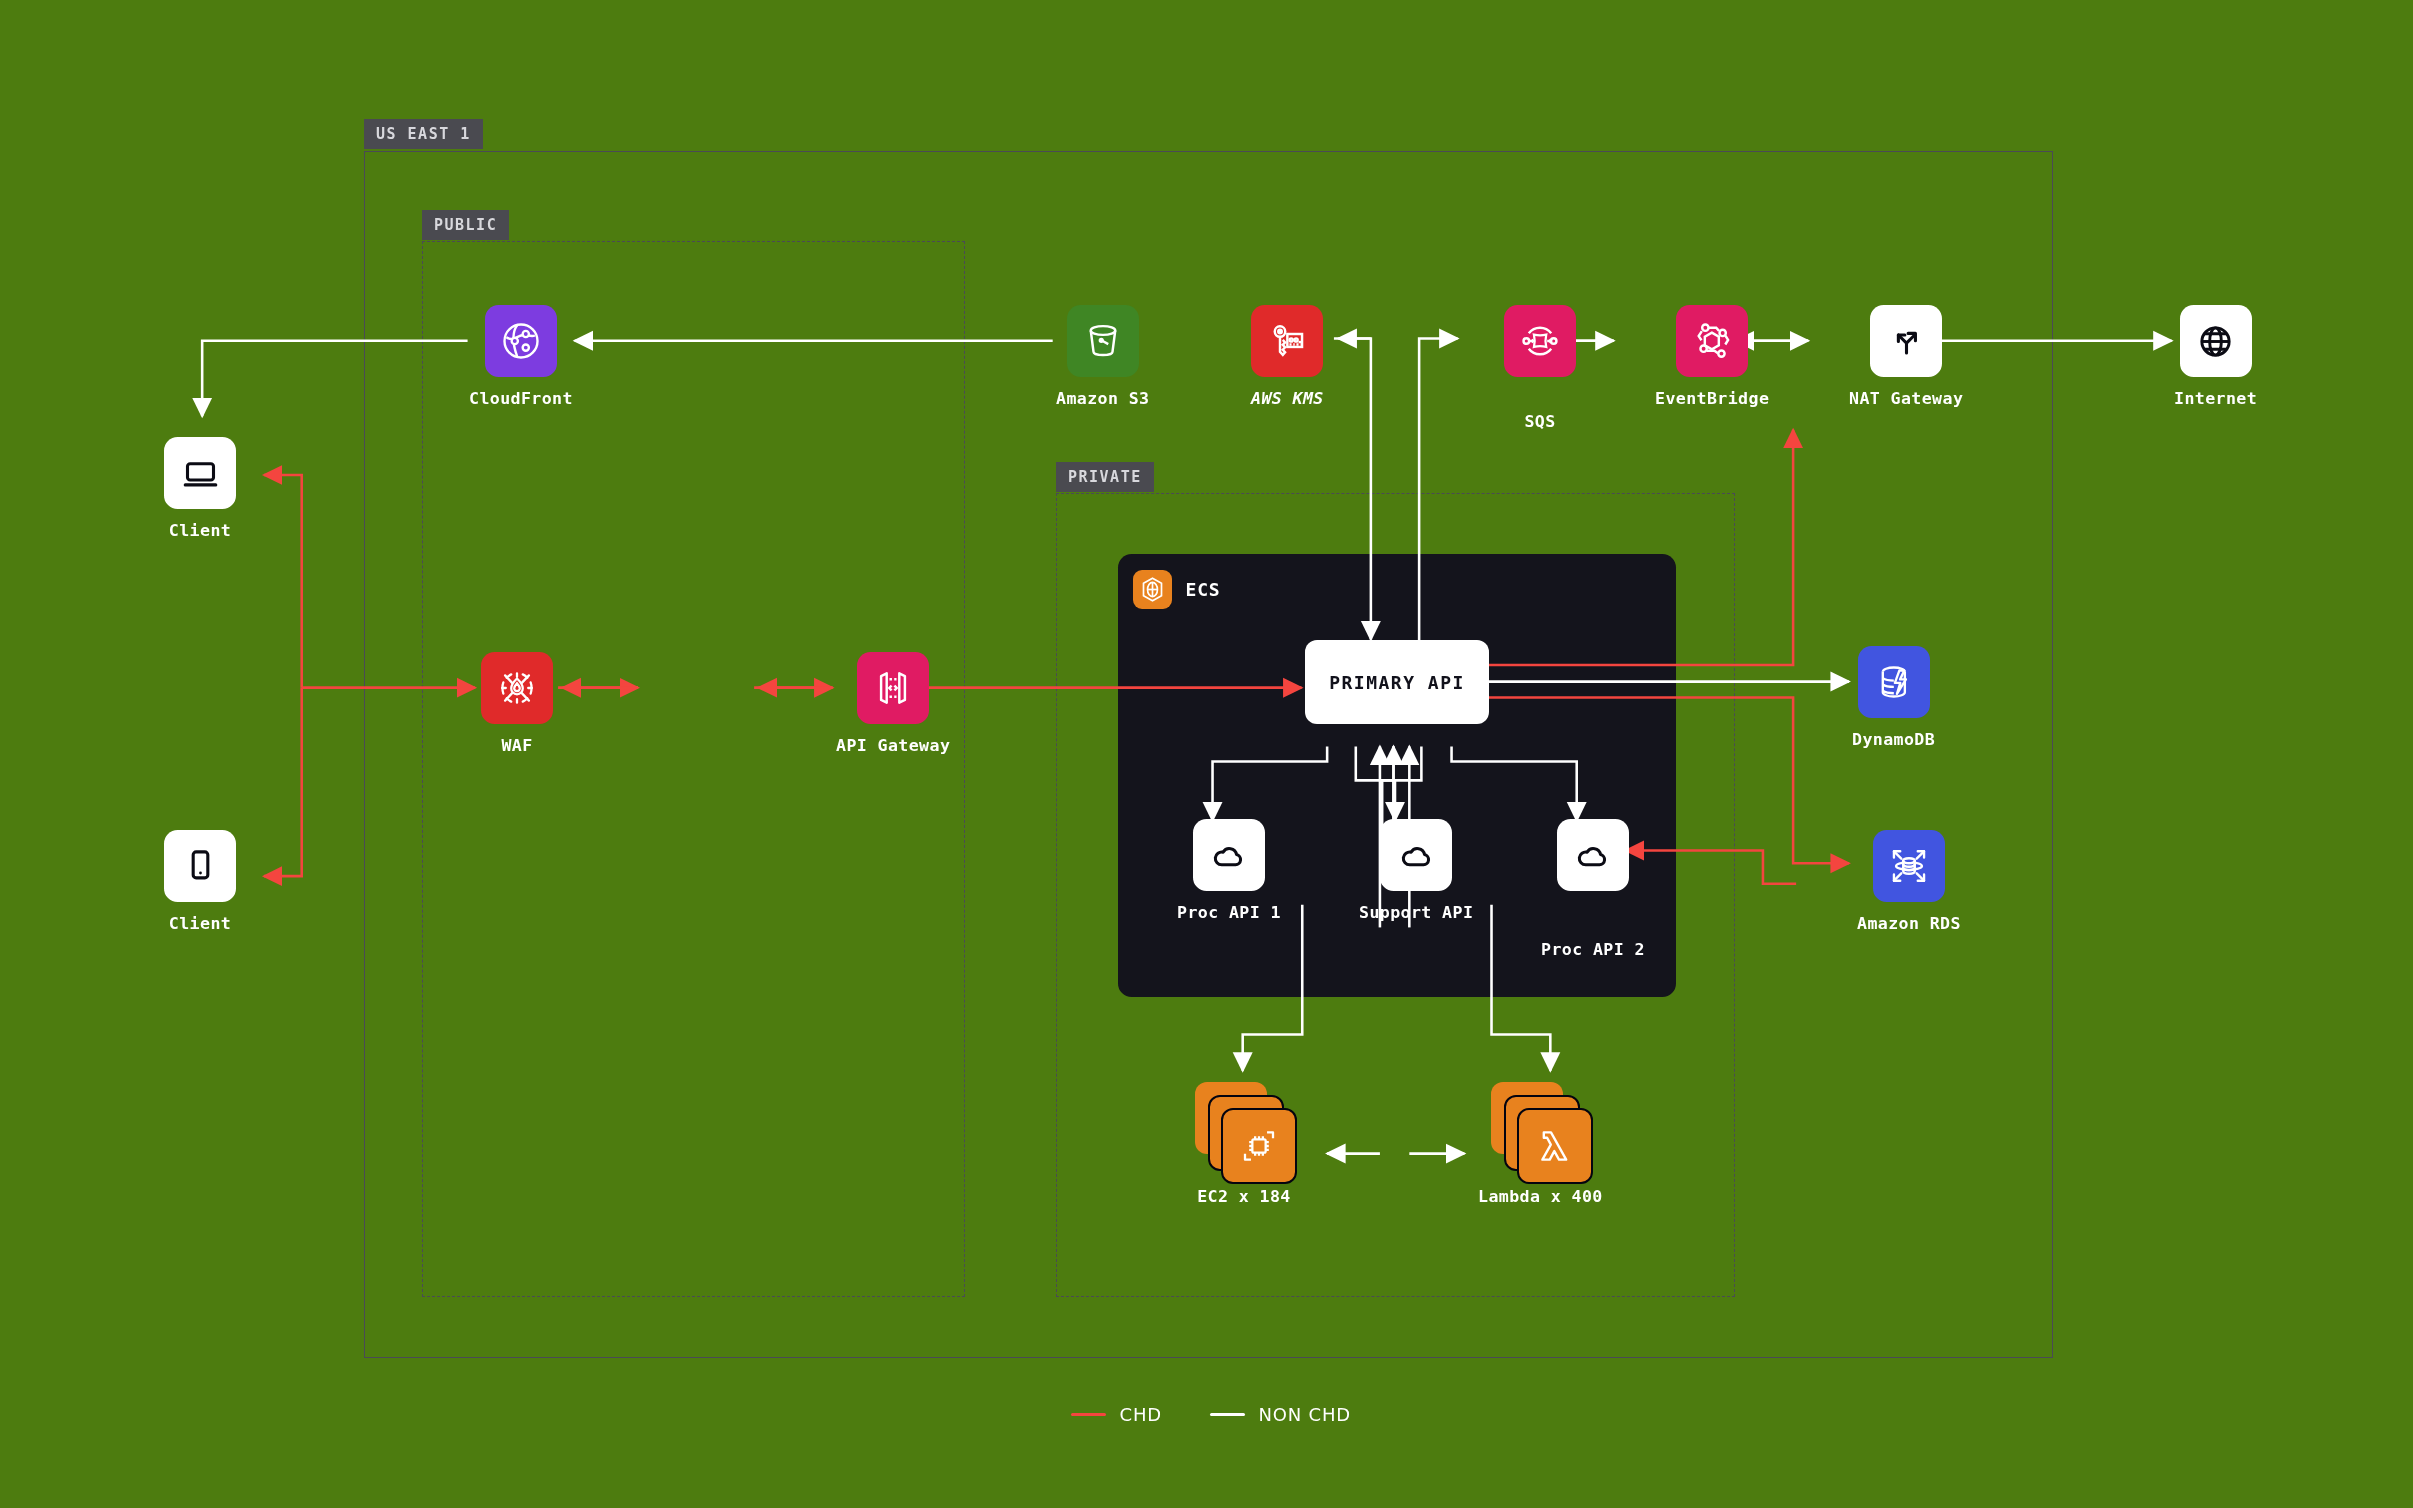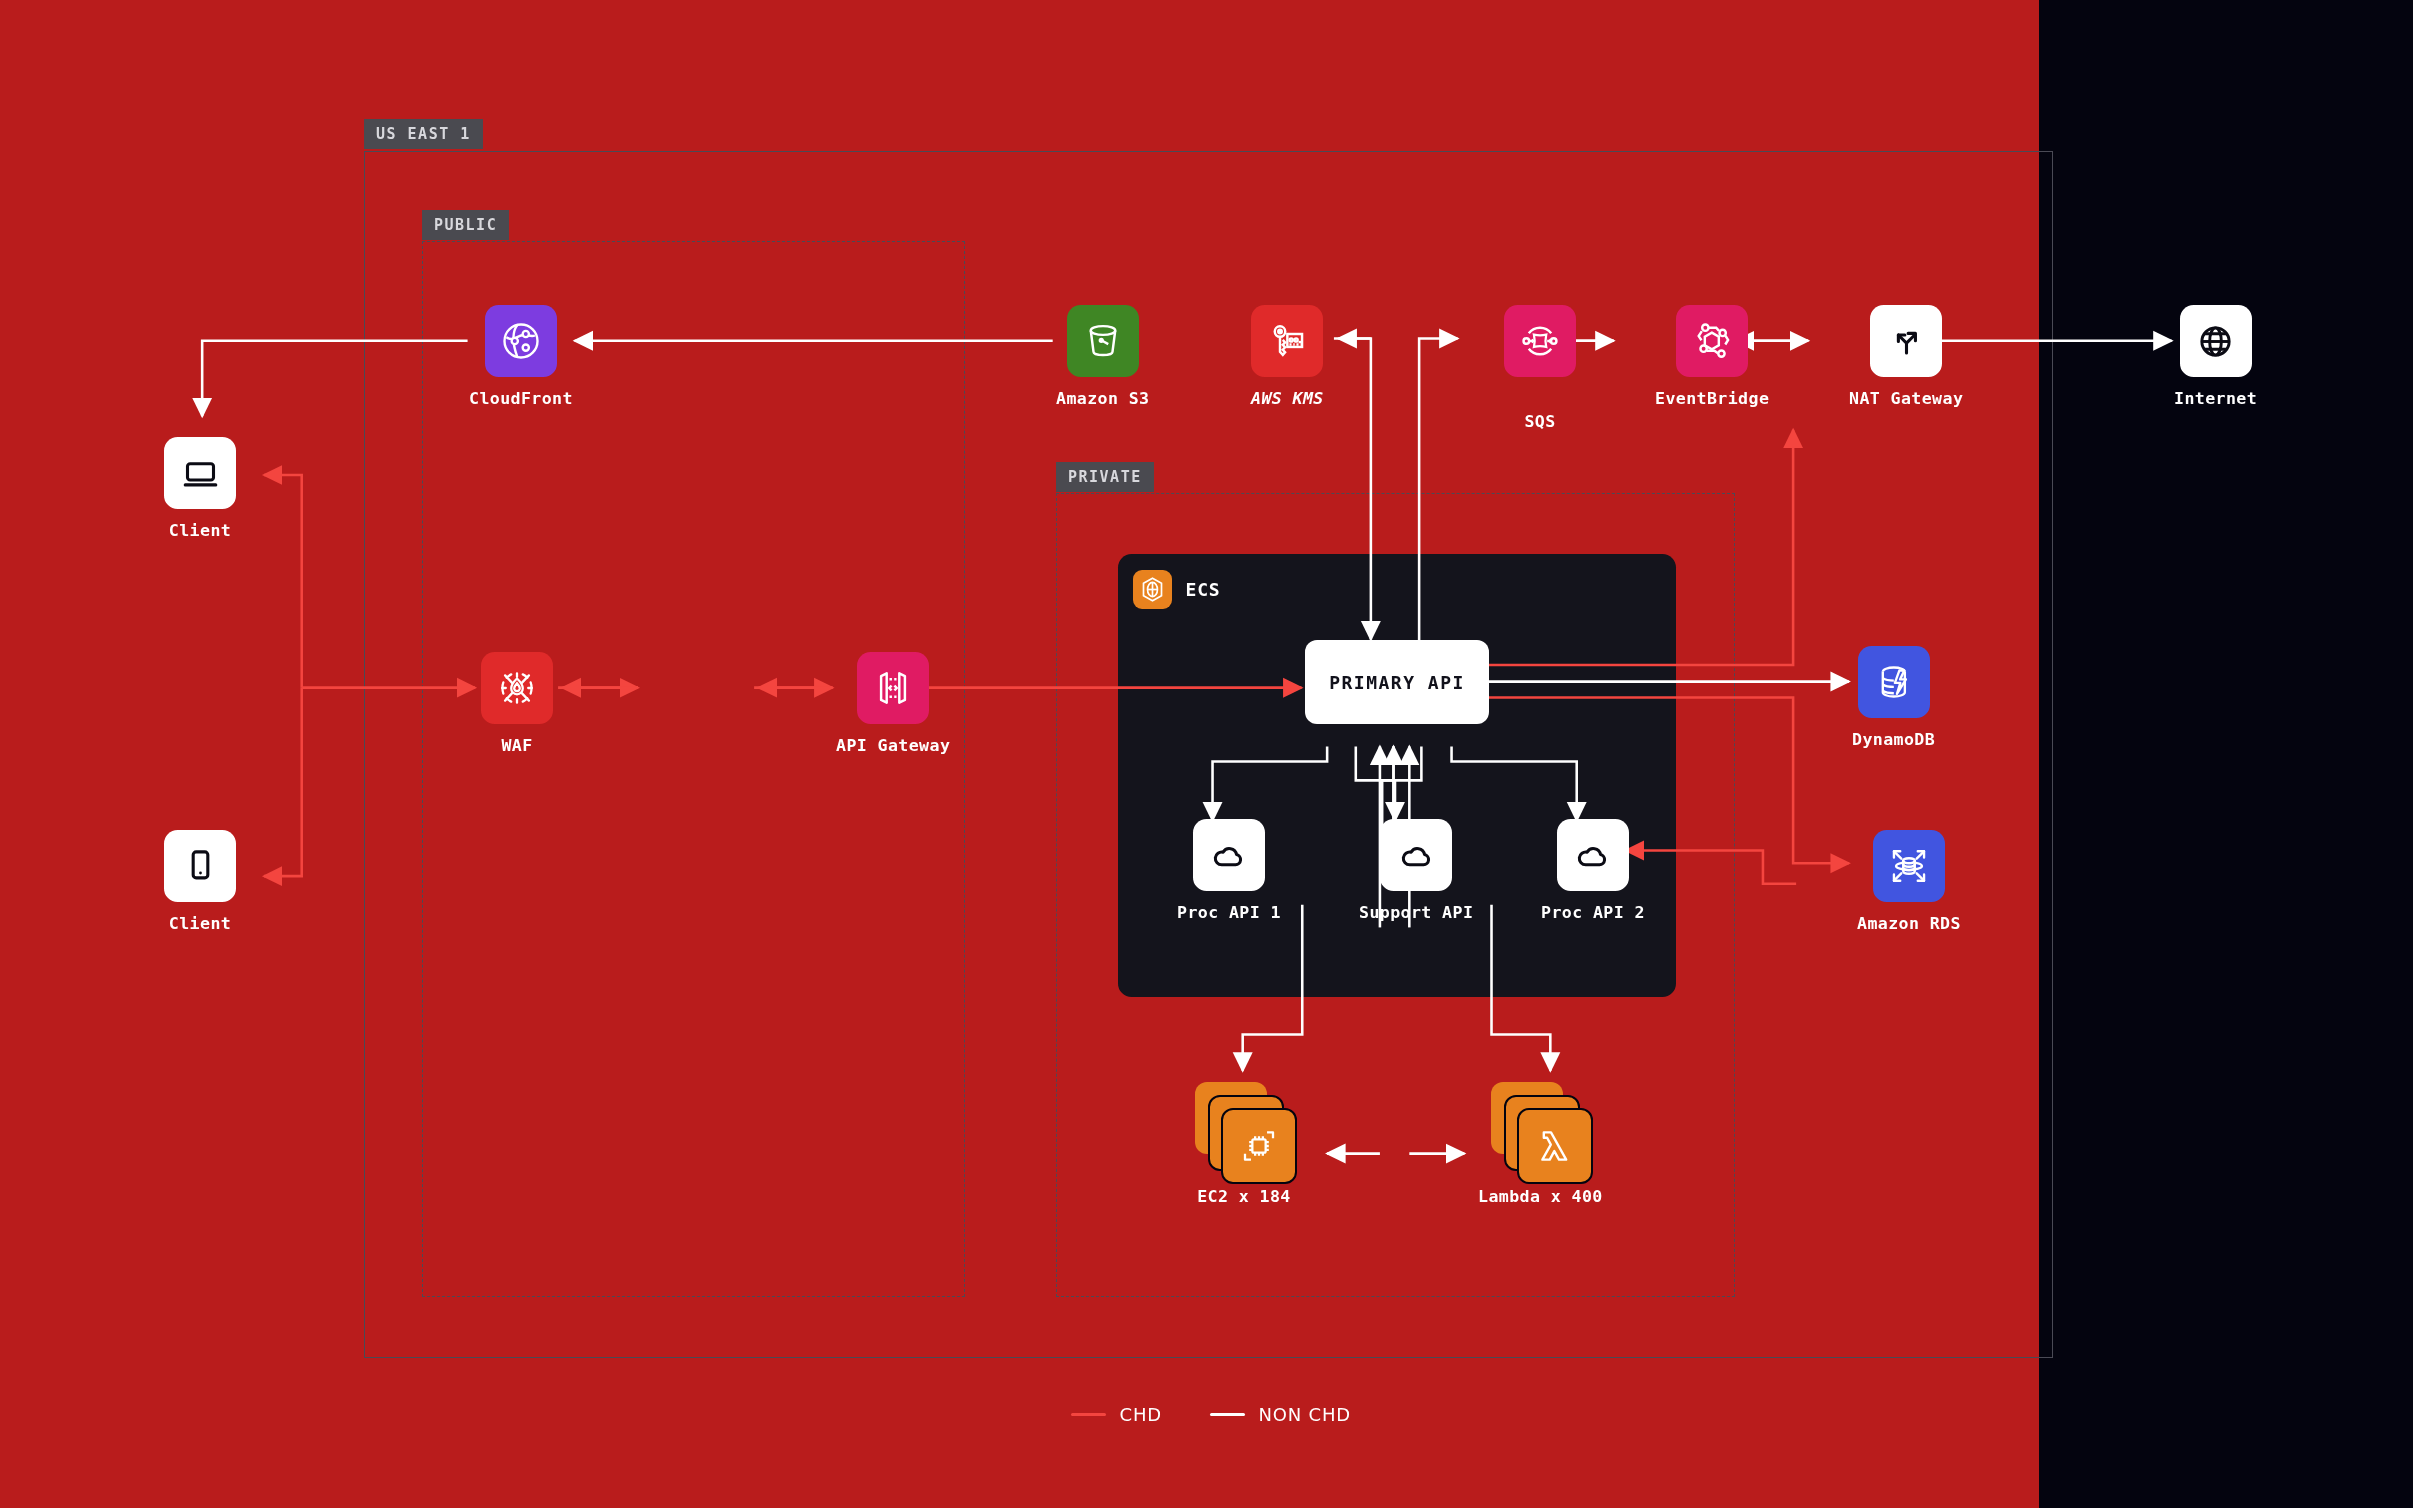--- a/index.html
+++ b/index.html
@@ -1,17 +1,17 @@
 <!DOCTYPE html>
 <html style="font-size:12px"><head>
 <meta charset="utf-8">
 <style>
   html,body{margin:0;padding:0;background:#04040f;}
   body{width:2413px;height:1508px;overflow:hidden;font-family:"DejaVu Sans Mono","Liberation Mono",monospace;}
-  #stage{position:relative;width:2039px;height:1508px;background:#b91c1c;}
+  #stage{position:relative;width:2413px;height:1508px;background:#4d7c0f;}
   svg.wires{position:absolute;left:0;top:0;width:2413px;height:1508px;pointer-events:none;}
 
   .group-box{position:absolute;box-sizing:border-box;}
   .group-box.solid{border:1.5px solid #4a4a55;}
   .group-box.dashed{border:1.5px dashed #4a4a55;}
   .group-tag{position:absolute;background:#4a4a50;color:#d8d8dd;
      font-size:15px;letter-spacing:1.5px;padding:6px 12px;font-weight:700;
      font-family:"DejaVu Sans Mono","Liberation Mono",monospace;}
 
   .ecs-panel{position:absolute;background:#14141c;border-radius:13.6px;}
@@ -341,21 +341,21 @@
 
   <div class="node" style="left:1359px;top:819px;">
     <span class="tile" style="background:#ffffff;">
       <svg width="35" height="35" viewBox="0 0 24 24" fill="none" stroke="#0b0b14" stroke-width="2.1" stroke-linejoin="round">
         <path d="M7.4 18.4A4.4 4.4 0 1 1 8.3 9.7a5 5 0 0 1 9.2 1.6 3.6 3.6 0 0 1-.7 7.1z"></path>
       </svg>
     </span>
     <span class="node-label">Support API</span>
   </div>
 
-  <div class="node" style="left:1541px;top:819px;">
+  <div class="node" style="left:1541px;top:819px;gap:37px;">
     <span class="tile" style="background:#ffffff;">
       <svg width="35" height="35" viewBox="0 0 24 24" fill="none" stroke="#0b0b14" stroke-width="2.1" stroke-linejoin="round">
         <path d="M7.4 18.4A4.4 4.4 0 1 1 8.3 9.7a5 5 0 0 1 9.2 1.6 3.6 3.6 0 0 1-.7 7.1z"></path>
       </svg>
     </span>
     <span class="node-label">Proc API 2</span>
   </div>
 
   <div class="node" style="left:1195px;top:1082px;">
     <span class="stackwrap">

